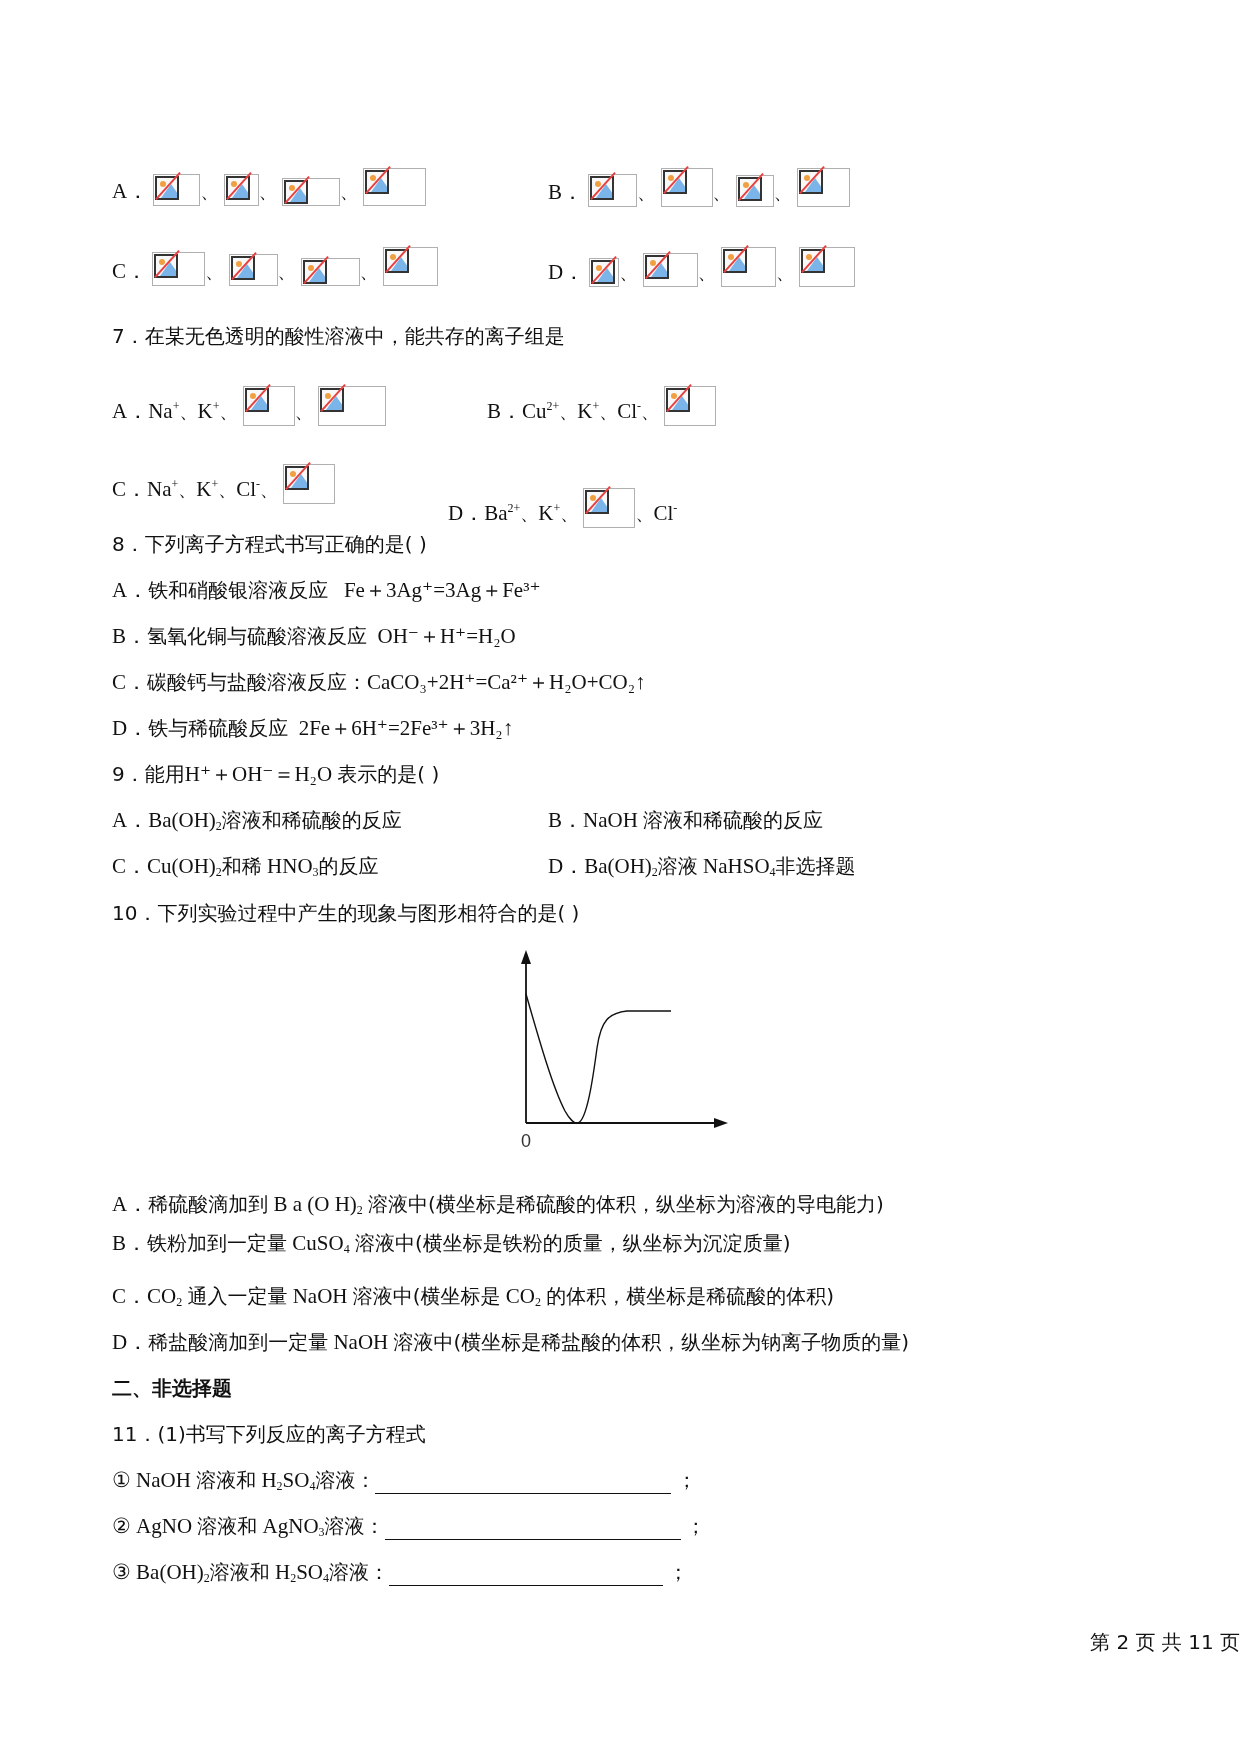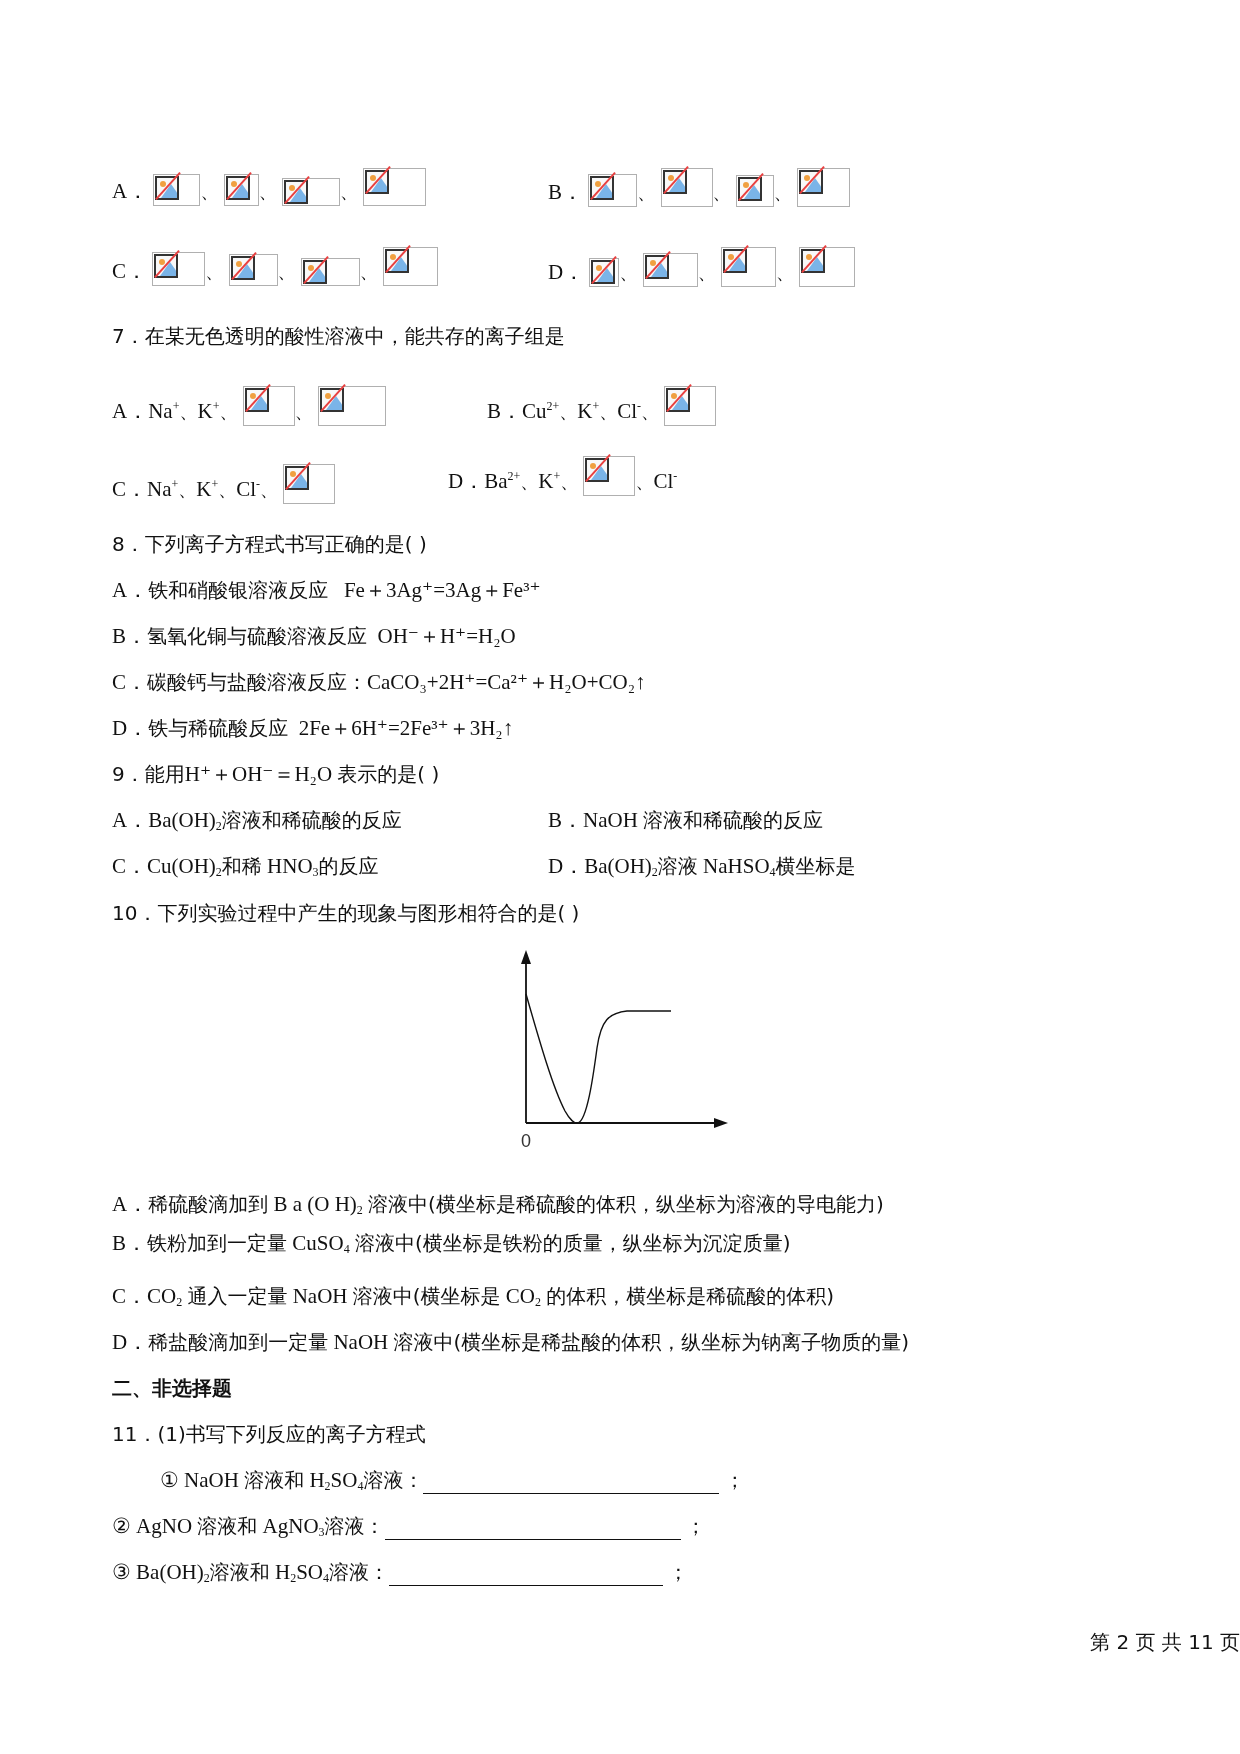--- a/index.html
+++ b/index.html
@@ -130,60 +130,60 @@
         <span class="mtn"></span>
       </span><span class="slash"></span></span>
 </div>
 <div class="line" style="top:464px;">
   <span>C．</span><span>Na</span><sup>+</sup><span class="sep">、</span><span>K</span><sup>+</sup><span class="sep">、</span><span>Cl</span><sup>-</sup><span class="sep">、</span>
   <span class="imgph" style="width:52px;height:40px;"><span class="ic">
         <span class="sun"></span>
         <span class="mtn"></span>
       </span><span class="slash"></span></span>
 </div>
-<div class="col2" style="left:448px;top:456px;">
+<div class="col2" style="left:448px;top:488px;">
   <span>D．</span><span>Ba</span><sup>2+</sup><span class="sep">、</span><span>K</span><sup>+</sup><span class="sep">、</span>
   <span class="imgph" style="width:52px;height:40px;"><span class="ic">
         <span class="sun"></span>
         <span class="mtn"></span>
       </span><span class="slash"></span></span><span class="sep">、</span><span>Cl</span><sup>-</sup>
 </div>
 
 <div class="line cjk" style="top:530px;">8．下列离子方程式书写正确的是(   )</div>
 <div class="line" style="top:576px;"><span>A．</span><span class="cjk">铁和硝酸银溶液反应</span>&nbsp;&nbsp;&nbsp;<span>Fe＋3Ag⁺=3Ag＋Fe³⁺</span></div>
 <div class="line" style="top:622px;"><span>B．</span><span class="cjk">氢氧化铜与硫酸溶液反应</span>&nbsp;&nbsp;<span>OH⁻＋H⁺=H₂O</span></div>
 <div class="line" style="top:668px;"><span>C．</span><span class="cjk">碳酸钙与盐酸溶液反应：</span><span>CaCO₃+2H⁺=Ca²⁺＋H₂O+CO₂↑</span></div>
 <div class="line" style="top:714px;"><span>D．</span><span class="cjk">铁与稀硫酸反应</span>&nbsp;&nbsp;<span>2Fe＋6H⁺=2Fe³⁺＋3H₂↑</span></div>
 
 <div class="line" style="top:760px;"><span class="cjk">9．能用</span><span>H⁺＋OH⁻＝H₂O</span>&nbsp;<span class="cjk">表示的是(   )</span></div>
 <div class="line" style="top:806px;"><span>A．</span><span>Ba(OH)</span><sub>2</sub><span class="cjk">溶液和稀硫酸的反应</span></div>
 <div class="col2" style="left:548px;top:806px;"><span>B．</span><span>NaOH</span>&nbsp;<span class="cjk">溶液和稀硫酸的反应</span></div>
 <div class="line" style="top:852px;"><span>C．</span><span>Cu(OH)</span><sub>2</sub><span class="cjk">和稀</span>&nbsp;<span>HNO</span><sub>3</sub><span class="cjk">的反应</span></div>
-<div class="col2" style="left:548px;top:852px;"><span>D．</span><span>Ba(OH)</span><sub>2</sub><span class="cjk">溶液</span>&nbsp;<span>NaHSO</span><sub>4</sub><span class="cjk">横坐标是</span></div>
+<div class="col2" style="left:548px;top:852px;"><span>D．</span><span>Ba(OH)</span><sub>2</sub><span class="cjk">溶液</span>&nbsp;<span>NaHSO</span><sub>4</sub><span class="cjk">非选择题</span></div>
 
 <div class="line cjk" style="top:899px;">10．下列实验过程中产生的现象与图形相符合的是(   )</div>
 
 <svg class="graph" width="220" height="200" viewBox="0 0 220 200">
   <line x1="11" y1="10" x2="11" y2="175" stroke="#111" stroke-width="1.8"></line>
   <polygon points="11,2 6,16 16,16" fill="#111"></polygon>
   <line x1="11" y1="175" x2="205" y2="175" stroke="#111" stroke-width="1.8"></line>
   <polygon points="213,175 199,170 199,180" fill="#111"></polygon>
   <path d="M11,46 C25,95 38,140 50,163 C55,172 60,176 63,175 C72,172 78,130 82,100 C86,72 94,65 112,63 L156,63" fill="none" stroke="#111" stroke-width="1.4"></path>
   <text x="6" y="199" font-family="Liberation Sans, sans-serif" font-size="18" fill="#333">0</text>
 </svg>
 
 <div class="line" style="top:1190px;"><span>A．</span><span class="cjk">稀硫酸滴加到</span>&nbsp;<span>B a (O H)</span><sub>2</sub>&nbsp;<span class="cjk">溶液中(横坐标是稀硫酸的体积，纵坐标为溶液的导电能力)</span></div>
 <div class="line" style="top:1229px;"><span>B．</span><span class="cjk">铁粉加到一定量</span>&nbsp;<span>CuSO</span><sub>4</sub>&nbsp;<span class="cjk">溶液中(横坐标是铁粉的质量，纵坐标为沉淀质量)</span></div>
 <div class="line" style="top:1282px;"><span>C．</span><span>CO</span><sub>2</sub>&nbsp;<span class="cjk">通入一定量</span>&nbsp;<span>NaOH</span>&nbsp;<span class="cjk">溶液中(横坐标是</span>&nbsp;<span>CO</span><sub>2</sub>&nbsp;<span class="cjk">的体积，横坐标是稀硫酸的体积)</span></div>
 <div class="line" style="top:1328px;"><span>D．</span><span class="cjk">稀盐酸滴加到一定量</span>&nbsp;<span>NaOH</span>&nbsp;<span class="cjk">溶液中(横坐标是稀盐酸的体积，纵坐标为钠离子物质的量)</span></div>
 
 <div class="line cjk bold" style="top:1374px;">二、非选择题</div>
 
 <div class="line cjk" style="top:1420px;">11．(1)书写下列反应的离子方程式</div>
-<div class="line" style="top:1466px;margin-left:48px;">
+<div class="line" style="top:1466px;">
   <span>①</span>&nbsp;<span>NaOH</span>&nbsp;<span class="cjk">溶液和</span>&nbsp;<span>H</span><sub>2</sub><span>SO</span><sub>4</sub><span class="cjk">溶液：</span><span class="blank" style="width:296px;"></span>&nbsp;<span class="cjk">；</span>
 </div>
 <div class="line" style="top:1512px;">
   <span>②</span>&nbsp;<span>AgNO</span>&nbsp;<span class="cjk">溶液和</span>&nbsp;<span>AgNO</span><sub>3</sub><span class="cjk">溶液：</span><span class="blank" style="width:296px;"></span>&nbsp;<span class="cjk">；</span>
 </div>
 <div class="line" style="top:1558px;text-align:center;">
   <span>③</span>&nbsp;<span>Ba(OH)</span><sub>2</sub><span class="cjk">溶液和</span>&nbsp;<span>H</span><sub>2</sub><span>SO</span><sub>4</sub><span class="cjk">溶液：</span><span class="blank" style="width:274px;"></span>&nbsp;<span class="cjk">；</span>
 </div>
 
 <div class="footer cjk">第 2 页 共 11 页</div>

